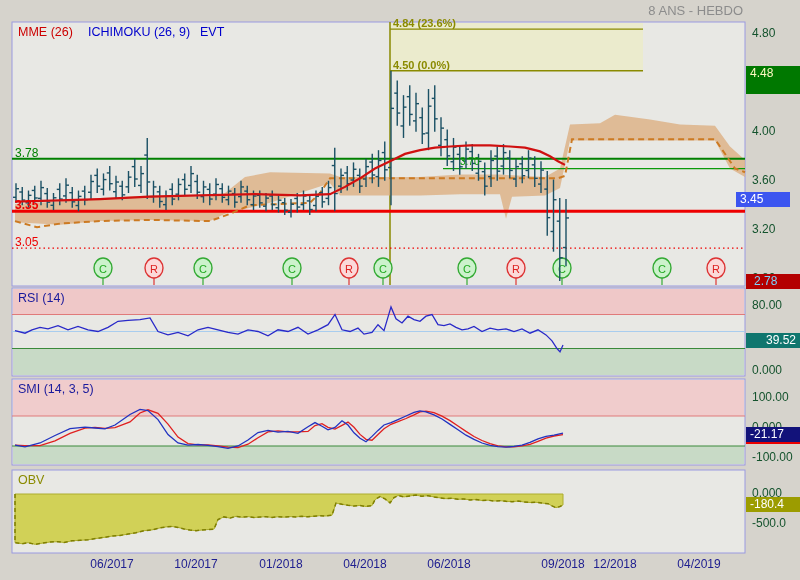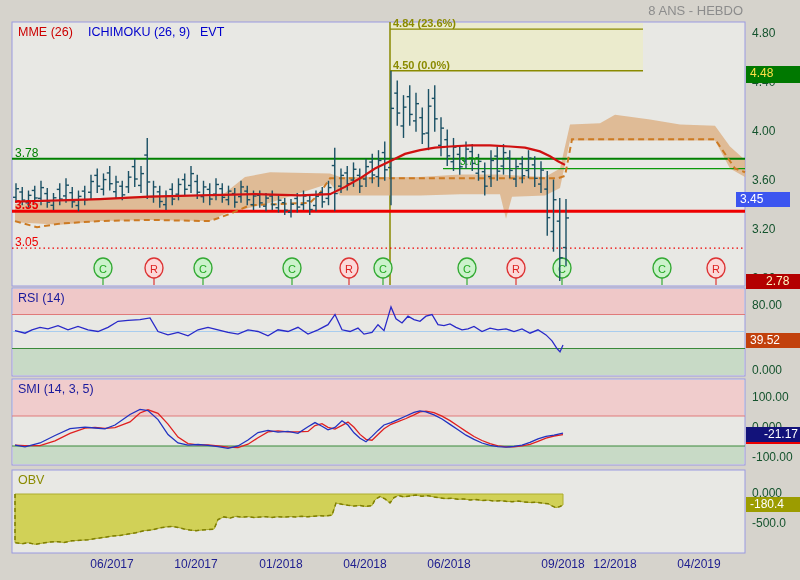--- a/index.html
+++ b/index.html
@@ -357,36 +357,36 @@
   <span class="panel-label" style="left:18px;top:382px;color:#1a1a9c">SMI (14, 3, 5)</span>
   <span class="panel-label" style="left:18px;top:473px;color:#8a8a00">OBV</span>
 
   <div id="labels">
       <div class="lab" style="left: 752px; top: 26px; z-index: 2;">4.80</div>
       <div class="lab" style="left: 752px; top: 74.92px; z-index: 2;">4.40</div>
       <div class="lab" style="left: 752px; top: 123.84px; z-index: 2;">4.00</div>
       <div class="lab" style="left: 752px; top: 172.76px; z-index: 2;">3.60</div>
       <div class="lab" style="left: 752px; top: 221.68px; z-index: 2;">3.20</div>
       <div class="lab" style="left: 752px; top: 270.6px; z-index: 2;">2.80</div>
-      <div class="lab" style="left: 746px; top: 65.636px; background: rgb(0, 120, 0); color: #fde047; width: 54px; height: 17px; padding-left: 4px; box-sizing: border-box; line-height: 15px; z-index: 3;">4.48</div>
+      <div class="lab" style="left: 746px; top: 65.636px; background: rgb(0, 120, 0); color: #fef9c3; width: 54px; height: 28px; padding-left: 4px; box-sizing: border-box; line-height: 15px; z-index: 3;">4.48</div>
       <div class="lab" style="left: 736px; top: 191.605px; background: rgb(60, 85, 240); color: rgb(255, 255, 255); width: 54px; height: 15px; padding-left: 4px; box-sizing: border-box; line-height: 15px; z-index: 3;">3.45</div>
-      <div class="lab" style="left: 746px; top: 273.546px; background: rgb(180, 0, 0); color: #fef9c3; width: 54px; height: 15px; padding-left: 20px; box-sizing: border-box; line-height: 15px; z-index: 3;">2.78</div>
+      <div class="lab" style="left: 746px; top: 273.546px; background: rgb(180, 0, 0); color: #7dd3fc; width: 54px; height: 15px; padding-left: 8px; box-sizing: border-box; line-height: 15px; z-index: 3;">2.78</div>
       <div class="lab" style="left: 15px; top: 145.746px; color: rgb(0, 128, 0); font: 12px &quot;Liberation Sans&quot;, sans-serif; z-index: 2;">3.78</div>
       <div class="lab" style="left: 460px; top: 155.53px; color: rgb(10, 154, 10); font: 10px &quot;Liberation Sans&quot;, sans-serif; z-index: 2;">3.70</div>
       <div class="lab" style="left: 15px; top: 198.335px; color: rgb(238, 0, 0); font: bold 12px &quot;Liberation Sans&quot;, sans-serif; z-index: 2;">3.35</div>
       <div class="lab" style="left: 15px; top: 235.025px; color: rgb(238, 0, 0); font: 12px &quot;Liberation Sans&quot;, sans-serif; z-index: 2;">3.05</div>
       <div class="lab" style="left: 393px; top: 17.108px; color: rgb(138, 138, 0); font: bold 11px &quot;Liberation Sans&quot;, sans-serif;">4.84  (23.6%)</div>
       <div class="lab" style="left: 393px; top: 58.69px; color: rgb(138, 138, 0); font: bold 11px &quot;Liberation Sans&quot;, sans-serif;">4.50  (0.0%)</div>
       <div class="lab" style="left: 752px; top: 298px; z-index: 2;">80.00</div>
       <div class="lab" style="left: 752px; top: 363px; z-index: 2;">0.000</div>
-      <div class="lab" style="left: 746px; top: 332.908px; background: #c2410c; color: rgb(255, 255, 255); width: 54px; height: 15px; padding-left: 4px; box-sizing: border-box; line-height: 15px; z-index: 3;">39.52</div>
+      <div class="lab" style="left: 746px; top: 332.908px; background: #0f766e; color: rgb(255, 255, 255); width: 54px; height: 15px; padding-left: 20px; box-sizing: border-box; line-height: 15px; z-index: 3;">39.52</div>
       <div class="lab" style="left: 752px; top: 390px; z-index: 2;">100.00</div>
       <div class="lab" style="left: 752px; top: 420px; z-index: 2;">0.000</div>
       <div class="lab" style="left: 752px; top: 450px; z-index: 2;">-100.00</div>
-      <div class="lab" style="left: 746px; top: 426.851px; background: rgb(18, 18, 122); color: rgb(255, 255, 255); width: 54px; height: 15px; padding-left: 18px; box-sizing: border-box; line-height: 15px; z-index: 3;">-21.17</div>
+      <div class="lab" style="left: 746px; top: 426.851px; background: rgb(18, 18, 122); color: rgb(255, 255, 255); width: 54px; height: 15px; padding-left: 4px; box-sizing: border-box; line-height: 15px; z-index: 3;">-21.17</div>
       <div class="lab" style="left: 752px; top: 486px; z-index: 2;">0.000</div>
       <div class="lab" style="left: 752px; top: 516px; z-index: 2;">-500.0</div>
       <div class="lab" style="left: 746px; top: 497.324px; background: rgb(156, 156, 0); color: rgb(255, 255, 255); width: 54px; height: 15px; padding-left: 4px; box-sizing: border-box; line-height: 15px; z-index: 3;">-180.4</div>
       <div class="lab" style="left: 746px; top: 442.351px; width: 54px; height: 2px; background: rgb(232, 0, 0); z-index: 3;"></div>
       <div class="lab" style="left: 82px; top: 557px; color: rgb(32, 32, 144); width: 60px; text-align: center;">06/2017</div>
       <div class="lab" style="left: 166px; top: 557px; color: rgb(32, 32, 144); width: 60px; text-align: center;">10/2017</div>
       <div class="lab" style="left: 251px; top: 557px; color: rgb(32, 32, 144); width: 60px; text-align: center;">01/2018</div>
       <div class="lab" style="left: 335px; top: 557px; color: rgb(32, 32, 144); width: 60px; text-align: center;">04/2018</div>
       <div class="lab" style="left: 419px; top: 557px; color: rgb(32, 32, 144); width: 60px; text-align: center;">06/2018</div>
       <div class="lab" style="left: 533px; top: 557px; color: rgb(32, 32, 144); width: 60px; text-align: center;">09/2018</div>

